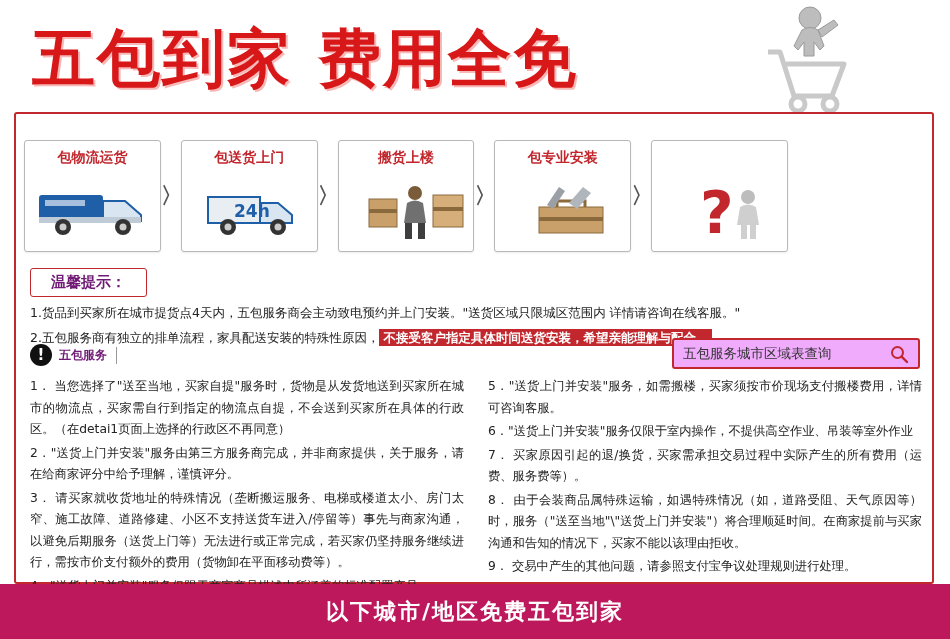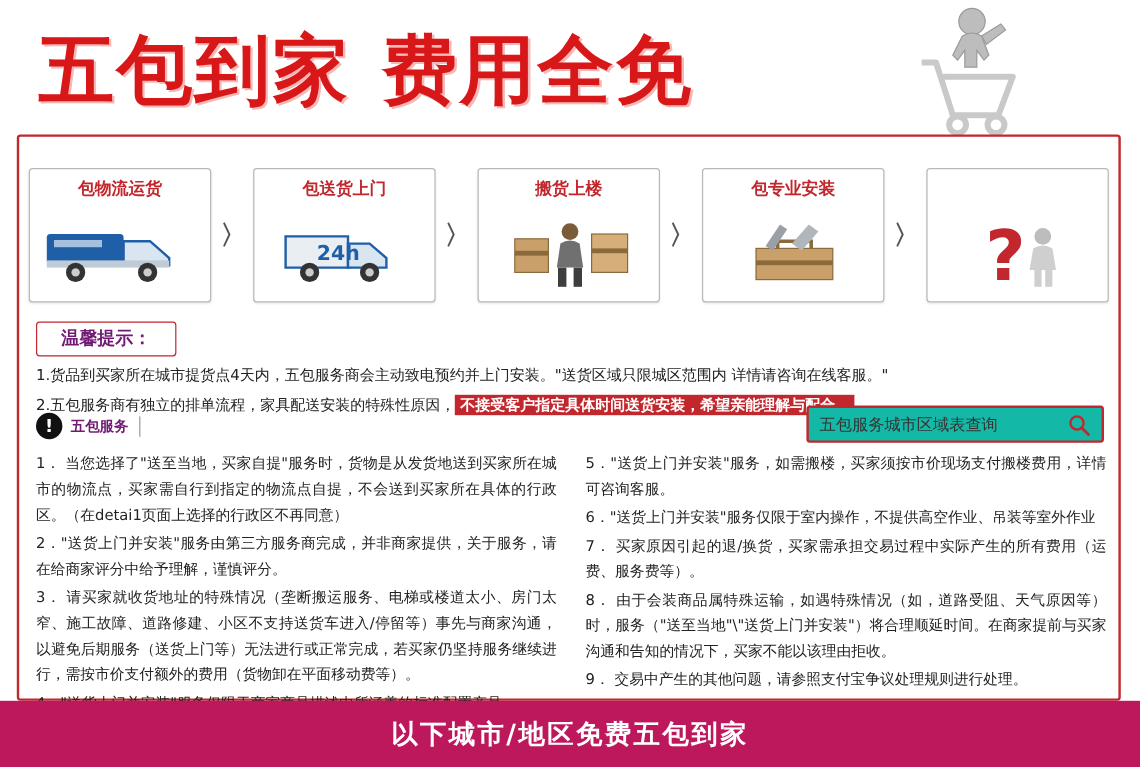--- a/index.html
+++ b/index.html
@@ -47,21 +47,21 @@
     width:920px;height:472px;
     border:2px solid #c1272d;
     border-radius:3px;
     box-sizing:border-box;
   }
 
   
   .steps{
     position:absolute;
     left:24px;top:140px;
-    width:900px;
+    width:764px;
     display:flex;
     align-items:center;
     justify-content:space-between;
   }
   .step{
     width:152px;height:112px;
     border:1px solid #b8b8b8;
     border-radius:3px;
     background:#fff;
     box-sizing:border-box;
@@ -143,21 +143,21 @@
     width:1px;height:17px;background:#999;margin-right:9px;
   }
   .svc-sub{font-size:13px;color:#333;}
 
   .city-search{
     position:absolute;
     right:0;top:-6px;
     width:248px;height:31px;
     border:2px solid #c1272d;
     border-radius:3px;
-    background:#14b8a6;
+    background:#f0abfc;
     box-sizing:border-box;
     display:flex;align-items:center;
   }
   .city-search input{
     border:0;outline:0;
     flex:1;
     height:100%;
     padding-left:9px;
     font-size:13.5px;
     color:#333;

